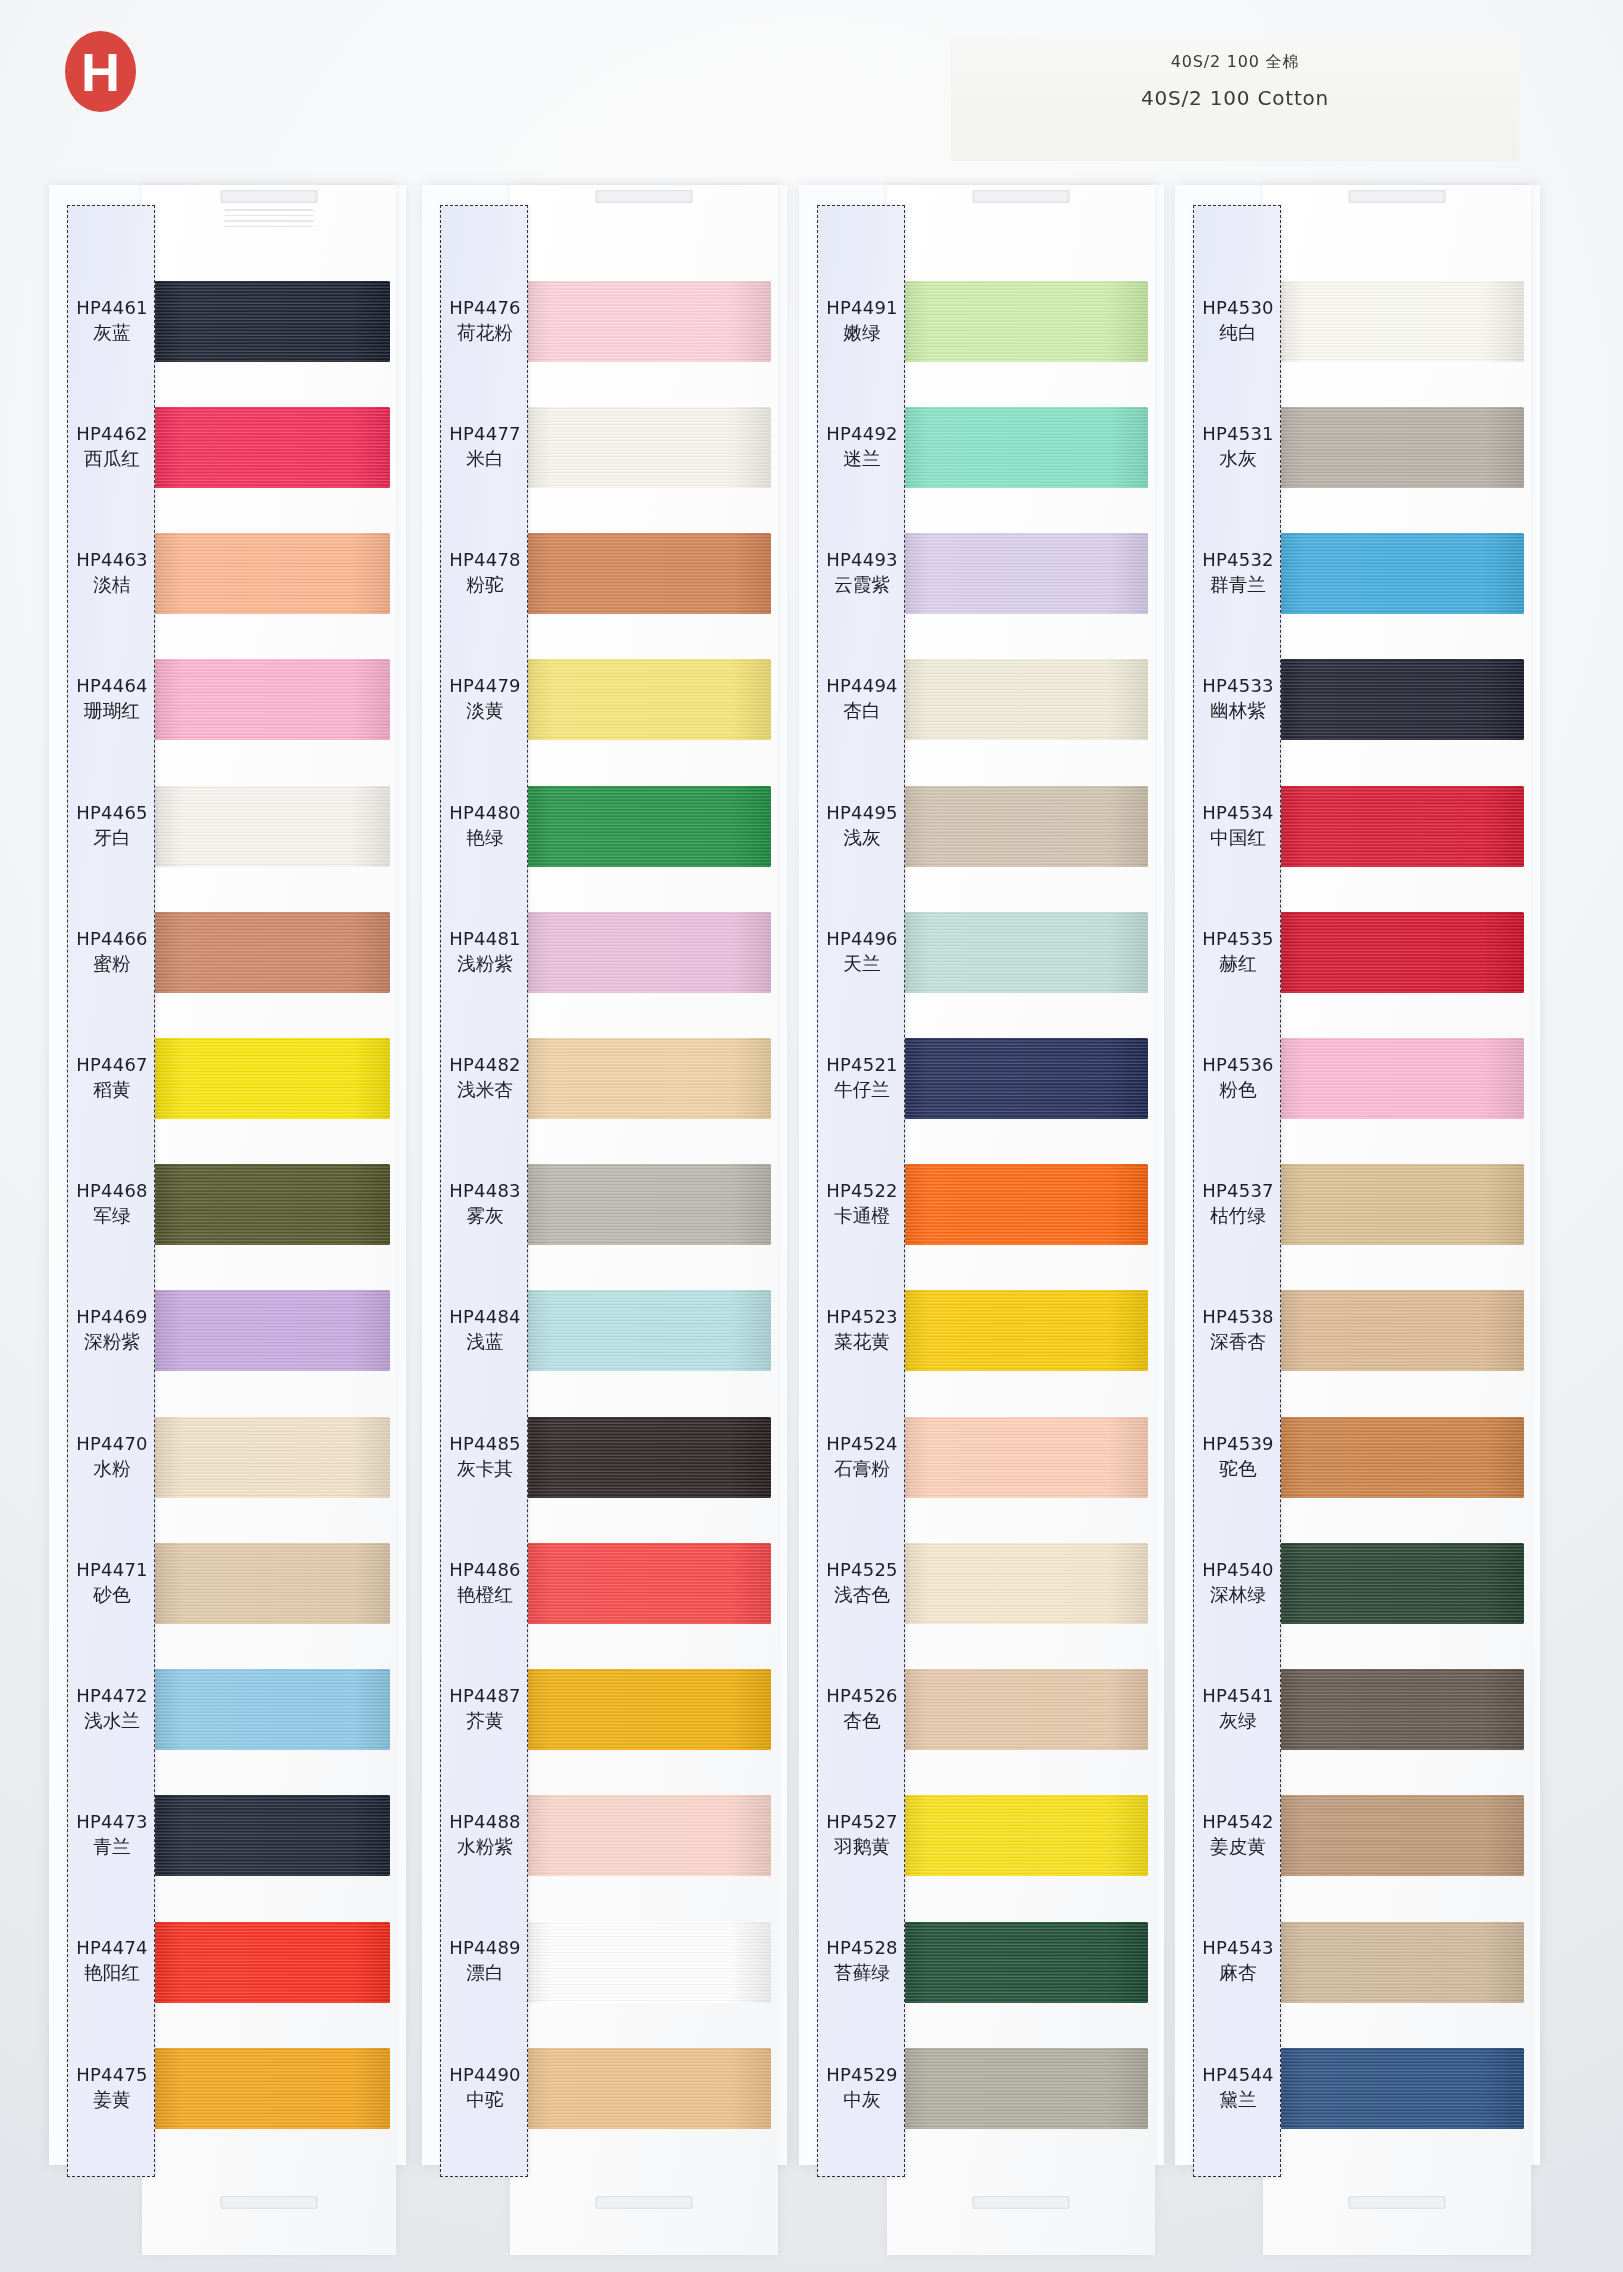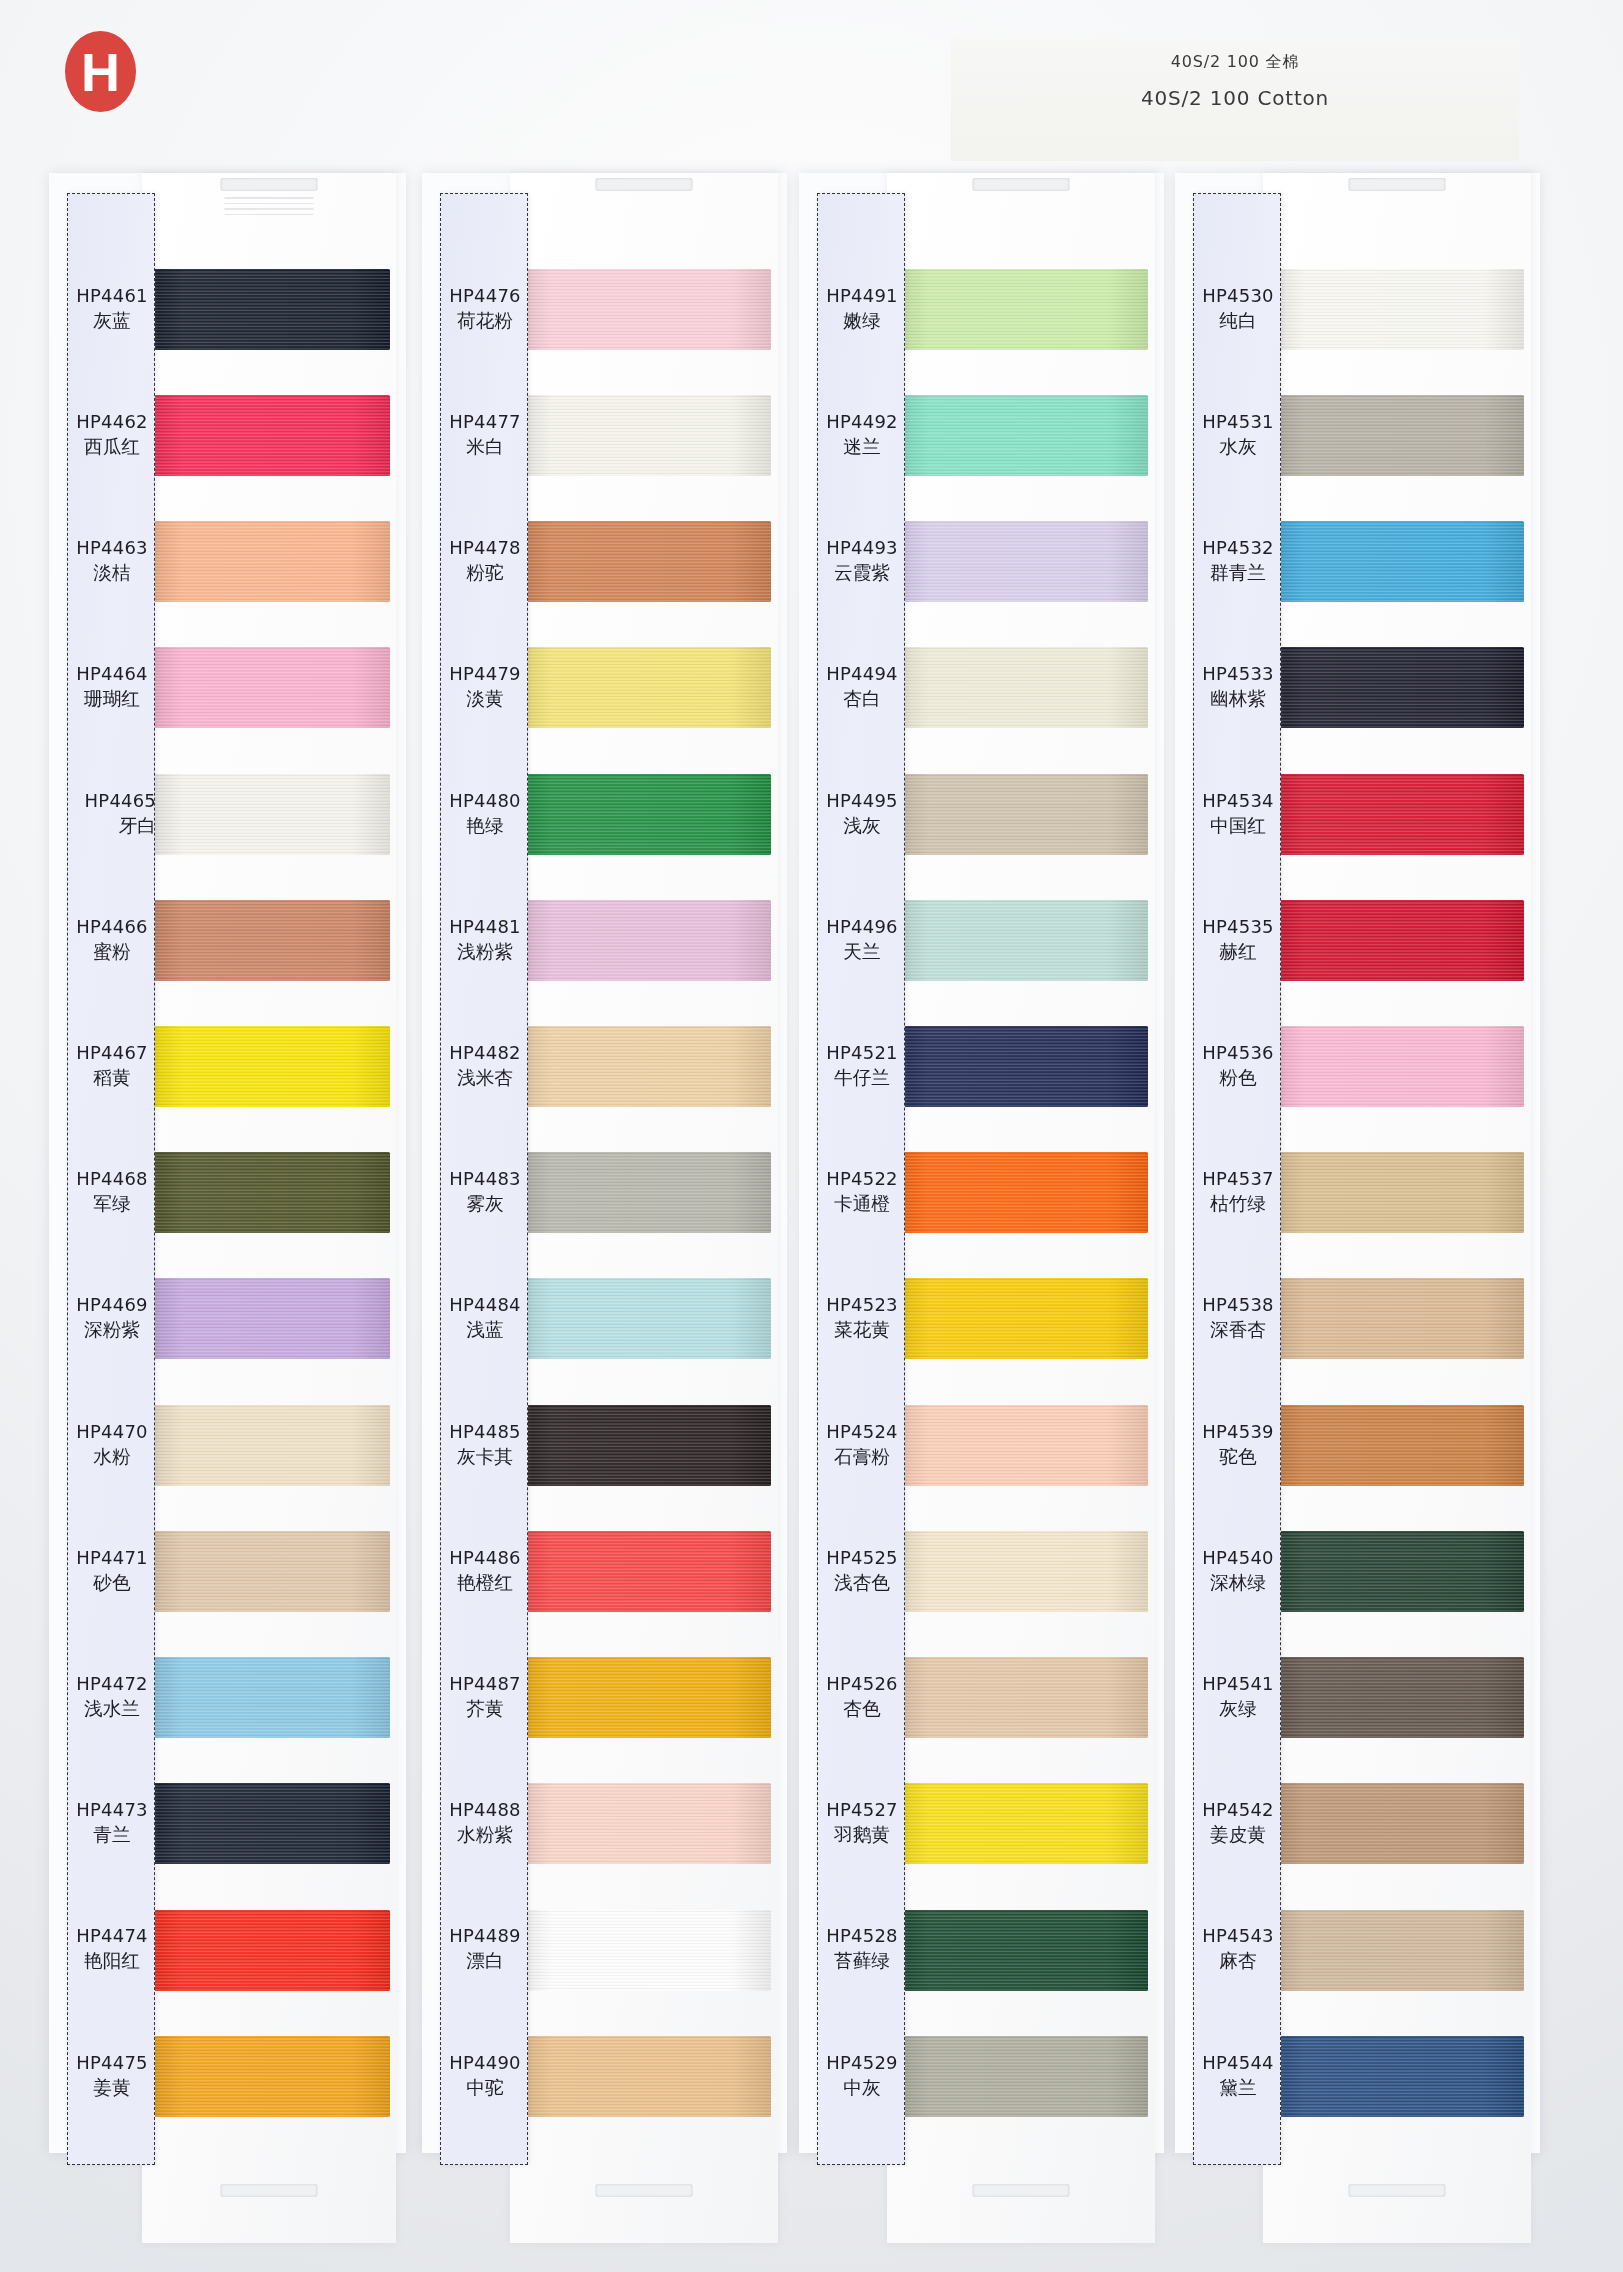--- a/index.html
+++ b/index.html
@@ -43,21 +43,21 @@
   .title-main{font-size:32px;color:#2c2c2c;margin-top:8px;letter-spacing:3.2px;
     font-family:"DejaVu Sans","Liberation Sans",sans-serif;}
   .title-sub{font-size:16px;color:#3a3a3a;margin-top:13px;letter-spacing:0.8px;
     font-family:"DejaVu Sans","Liberation Sans",sans-serif;}
   .title-sub2{font-size:20px;color:#3a3a3a;margin-top:13px;letter-spacing:0.8px;
     font-family:"DejaVu Sans","Liberation Sans",sans-serif;}
 
   
   .panels{position:absolute;left:0;top:169px;width:1623px;height:2104px;}
   .panel{
-    position:absolute;top:4px;height:1980px;
+    position:absolute;top:16px;height:1980px;
     background:#fbfcfd;
     box-shadow:0 0 11.4px rgba(110,120,135,.17);
   }
 
   
   .board{
     position:absolute;top:0;width:223px;height:2070px;
     background:linear-gradient(100deg,#ffffff 0%,#fbfbfc 55%,#f4f5f6 100%);
     box-shadow:0 0 8px rgba(120,128,140,.12);
   }
@@ -162,21 +162,21 @@
           <div class="cname">西瓜红</div>
         </div>
         <div class="label" style="top: 344px;">
           <div class="code">HP4463</div>
           <div class="cname">淡桔</div>
         </div>
         <div class="label" style="top: 470px;">
           <div class="code">HP4464</div>
           <div class="cname">珊瑚红</div>
         </div>
-        <div class="label" style="top: 597px; text-align: right;">
+        <div class="label" style="top: 597px;">
           <div class="code">HP4465</div>
           <div class="cname">牙白</div>
         </div>
         <div class="label" style="top: 723px;">
           <div class="code">HP4466</div>
           <div class="cname">蜜粉</div>
         </div>
         <div class="label" style="top: 849px;">
           <div class="code">HP4467</div>
           <div class="cname">稻黄</div>

